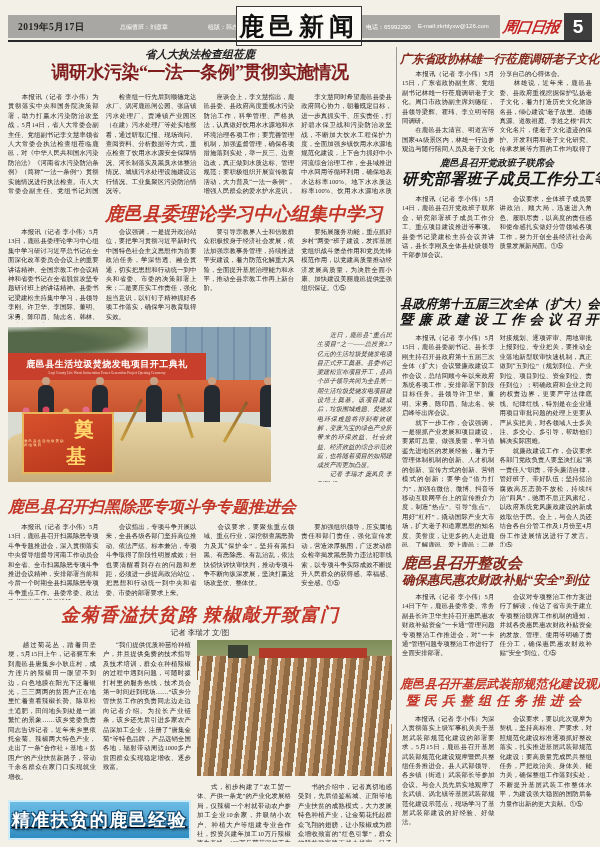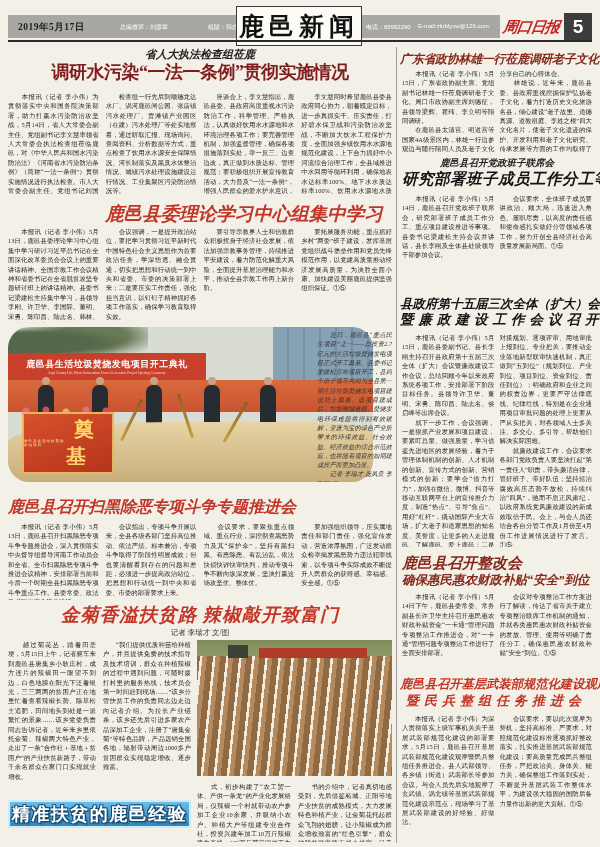--- a/index.html
+++ b/index.html
@@ -26,21 +26,21 @@
   .headline1{position:absolute;left:8px;top:60px;width:384px;text-align:center;font-size:18px;font-weight:700;
              color:#7f1d1d;letter-spacing:-.5px;white-space:nowrap;}
   .cols{position:absolute;display:flex;gap:7px;}
   .col{flex:1;overflow:hidden;font-size:6.4px;line-height:1.47;color:#242424;text-align:justify;
        white-space:pre-line;}
   .redhead{color:#c23527;font-weight:900;}
   .darkred{color:#85291c;font-weight:900;}
   .blackhead{color:#141414;font-weight:900;}
   .center{text-align:center;}
   
-  .photo1{position:absolute;left:8px;top:327px;width:365px;height:155px;background:#d9dcd3;overflow:hidden;border-radius:21px;}
+  .photo1{position:absolute;left:8px;top:327px;width:263px;height:155px;background:#d9dcd3;overflow:hidden;}
   .p1-trees{position:absolute;left:0;top:0;width:140px;height:36px;
     background:radial-gradient(ellipse at 15% 45%,#55684a 0 38%,transparent 62%),
                radial-gradient(ellipse at 60% 25%,#6a7b58 0 30%,transparent 60%);}
   .p1-building{position:absolute;right:0;top:0;width:100px;height:54px;
     background:repeating-linear-gradient(90deg,#87a1b5 0 14px,#7390a6 14px 16px);}
   .p1-banner{position:absolute;left:0;top:26px;width:198px;height:27px;background:#c8402c;color:#fff;
     display:flex;flex-direction:column;align-items:center;justify-content:center;}
   .p1-banner .cn{font-size:9px;font-weight:bold;letter-spacing:.5px;white-space:nowrap;}
   .p1-banner .en{font-size:3.5px;color:#f3d9d2;white-space:nowrap;}
   .p1-backdrop{position:absolute;left:0;top:53px;width:100%;height:32px;background:linear-gradient(#d96a3d,#c95430);}
@@ -62,23 +62,23 @@
   .p1-stone .big{font-size:20px;font-weight:bold;letter-spacing:8px;text-indent:8px;}
   .p1-shovel{position:absolute;width:3px;height:46px;background:linear-gradient(#8a5a2b,#c9a23f);}
   
   .photo2{position:absolute;left:197px;top:640px;width:195px;height:136px;overflow:hidden;
     background:linear-gradient(180deg,#7e8c5a 0,#8d9a68 14px,#b08757 18px,#a97f50 100%);}
   .p2-furrows{position:absolute;left:-10px;top:16px;width:220px;height:125px;
     background:repeating-linear-gradient(96deg,#f2ede1 0 2.5px,#b58a5e 2.5px 7px,#8f6a42 7px 13px);}
   .p2-machine{position:absolute;left:32%;top:8px;width:55%;height:10px;background:#b23a28;}
   .p2-tractor{position:absolute;left:16%;top:5px;width:20px;height:13px;background:#3c4136;}
   
-  .bluebanner{position:absolute;left:8px;top:800px;width:183px;height:28px;
+  .bluebanner{position:absolute;left:8px;top:800px;width:183px;height:40px;
     background:linear-gradient(180deg,#6cbde6,#2f8cc0);border:2px solid #cfeaf8;
-    display:flex;align-items:center;justify-content:center;box-sizing:border-box;}
+    display:flex;align-items:center;justify-content:center;box-sizing:border-box;text-decoration:underline;}
   .bluebanner span{font-size:18px;font-weight:900;color:#fff;letter-spacing:1.5px;white-space:nowrap;
     text-shadow:1px 1px 0 #144a72,-1px 1px 0 #144a72,1px -1px 0 #144a72,-1px -1px 0 #144a72,2px 2px 2px rgba(0,0,0,.35);}
   
   .caption{position:absolute;left:317px;top:330px;width:75px;height:152px;overflow:hidden;
     font-size:6.2px;line-height:1.5;color:#333;text-align:justify;font-style:italic;white-space:pre-line;}
   .byline{position:absolute;left:8px;top:628px;width:384px;text-align:center;font-size:7.5px;color:#333;}
   .h-abs{position:absolute;white-space:nowrap;font-style:italic;}
 </style>
 </head>
 <body>

